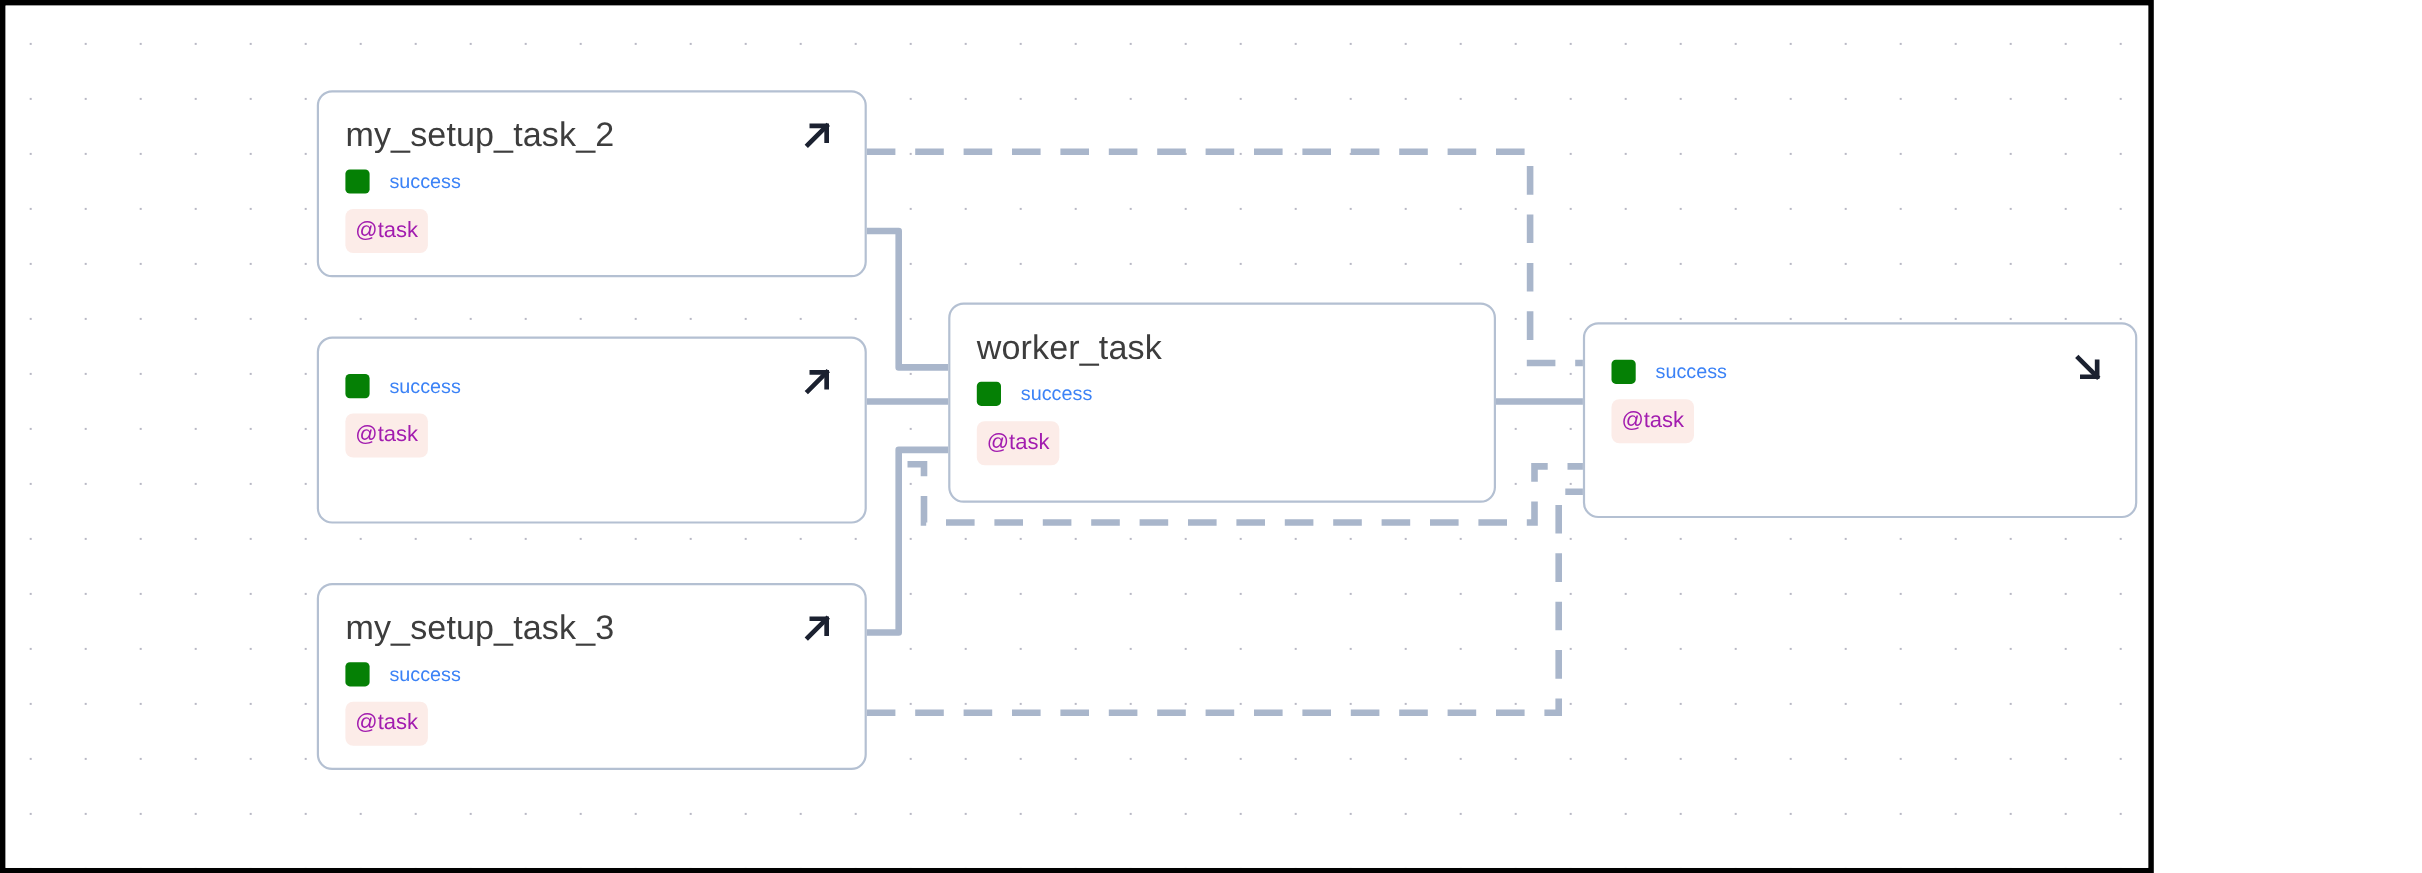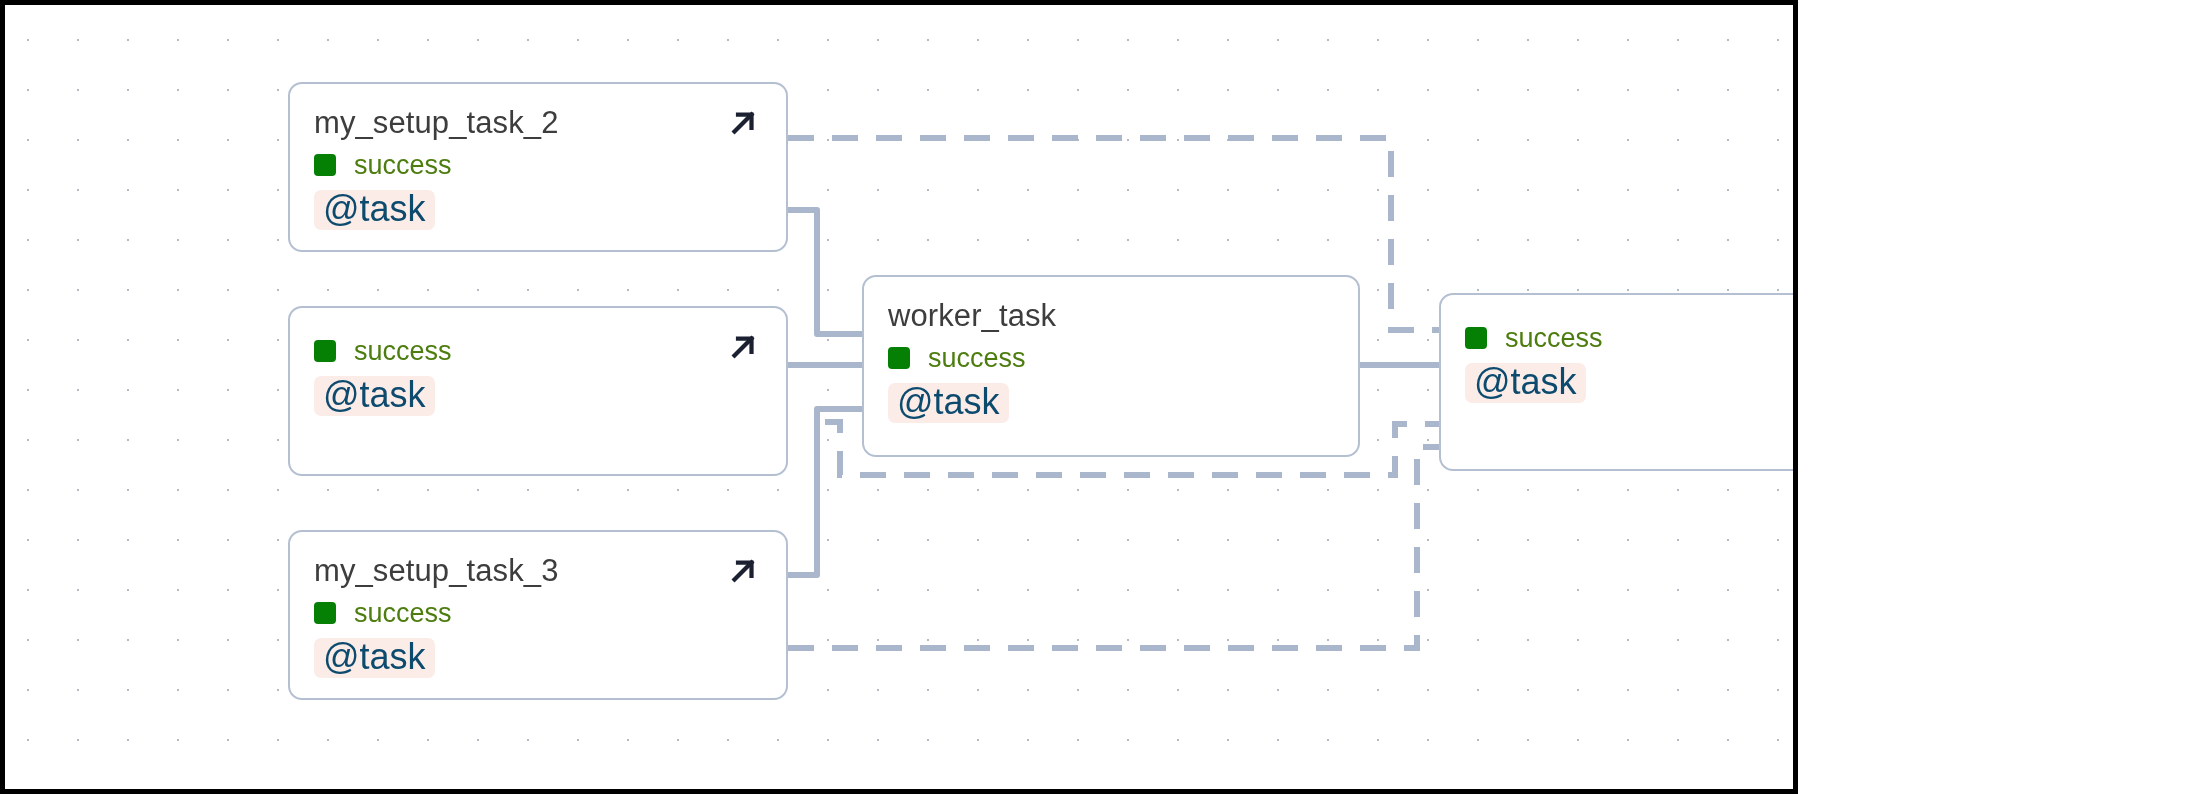--- a/index.html
+++ b/index.html
@@ -4,21 +4,21 @@
 <style>
   html, body {
     margin: 0;
     padding: 0;
     background: #ffffff;
     font-family: "Liberation Sans", sans-serif;
   }
 
   #app {
     position: relative;
-    width: 1798px;
+    width: 1958px;
     height: 794px;
     box-sizing: border-box;
     border: 5px solid #000000;
     background: #ffffff;
     overflow: hidden;
   }
 
   
   #grid {
     position: absolute;
@@ -85,34 +85,34 @@
   }
   .status-swatch {
     width: 22px;
     height: 22px;
     border-radius: 4px;
     background: #058005;
     flex: 0 0 auto;
   }
   .status-label {
     margin-left: 18px;
-    font-size: 27px;
+    font-size: 18px;
     line-height: 30px;
-    color: #4d7c0f;
+    color: #3b82f6;
     white-space: nowrap;
   }
 
   .node-badge {
     display: inline-block;
     margin-top: 10px;
     padding: 3px 9px 5px 9px;
     border-radius: 7px;
     background: #fcece8;
-    color: #0c4a6e;
-    font-size: 36px;
+    color: #a21caf;
+    font-size: 20px;
     line-height: 32px;
     white-space: nowrap;
     text-align: center;
   }
 </style>
 </head>
 <body>
 
 <div id="app">
 

